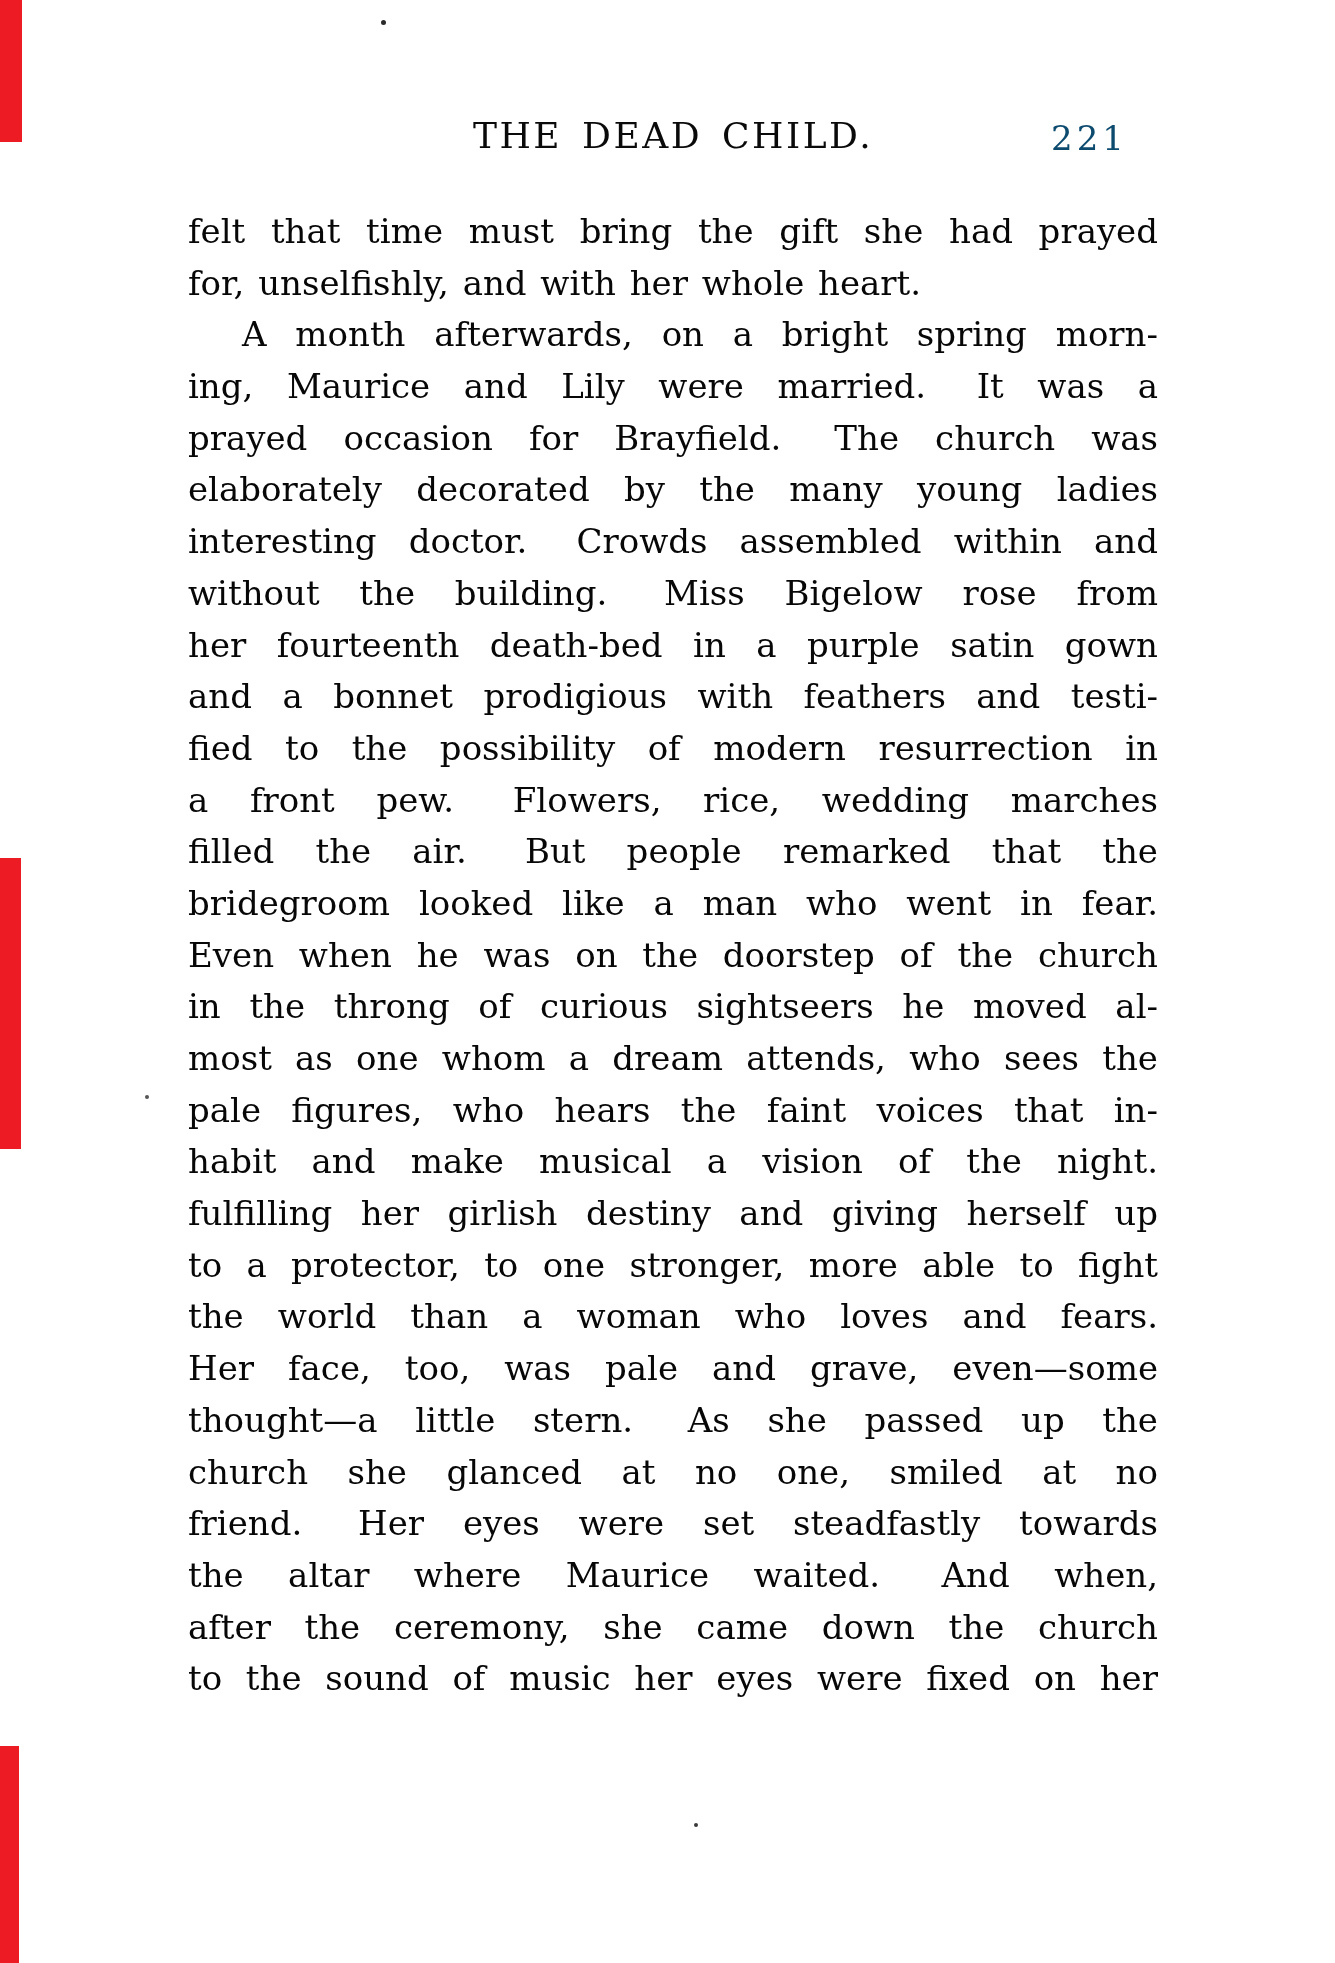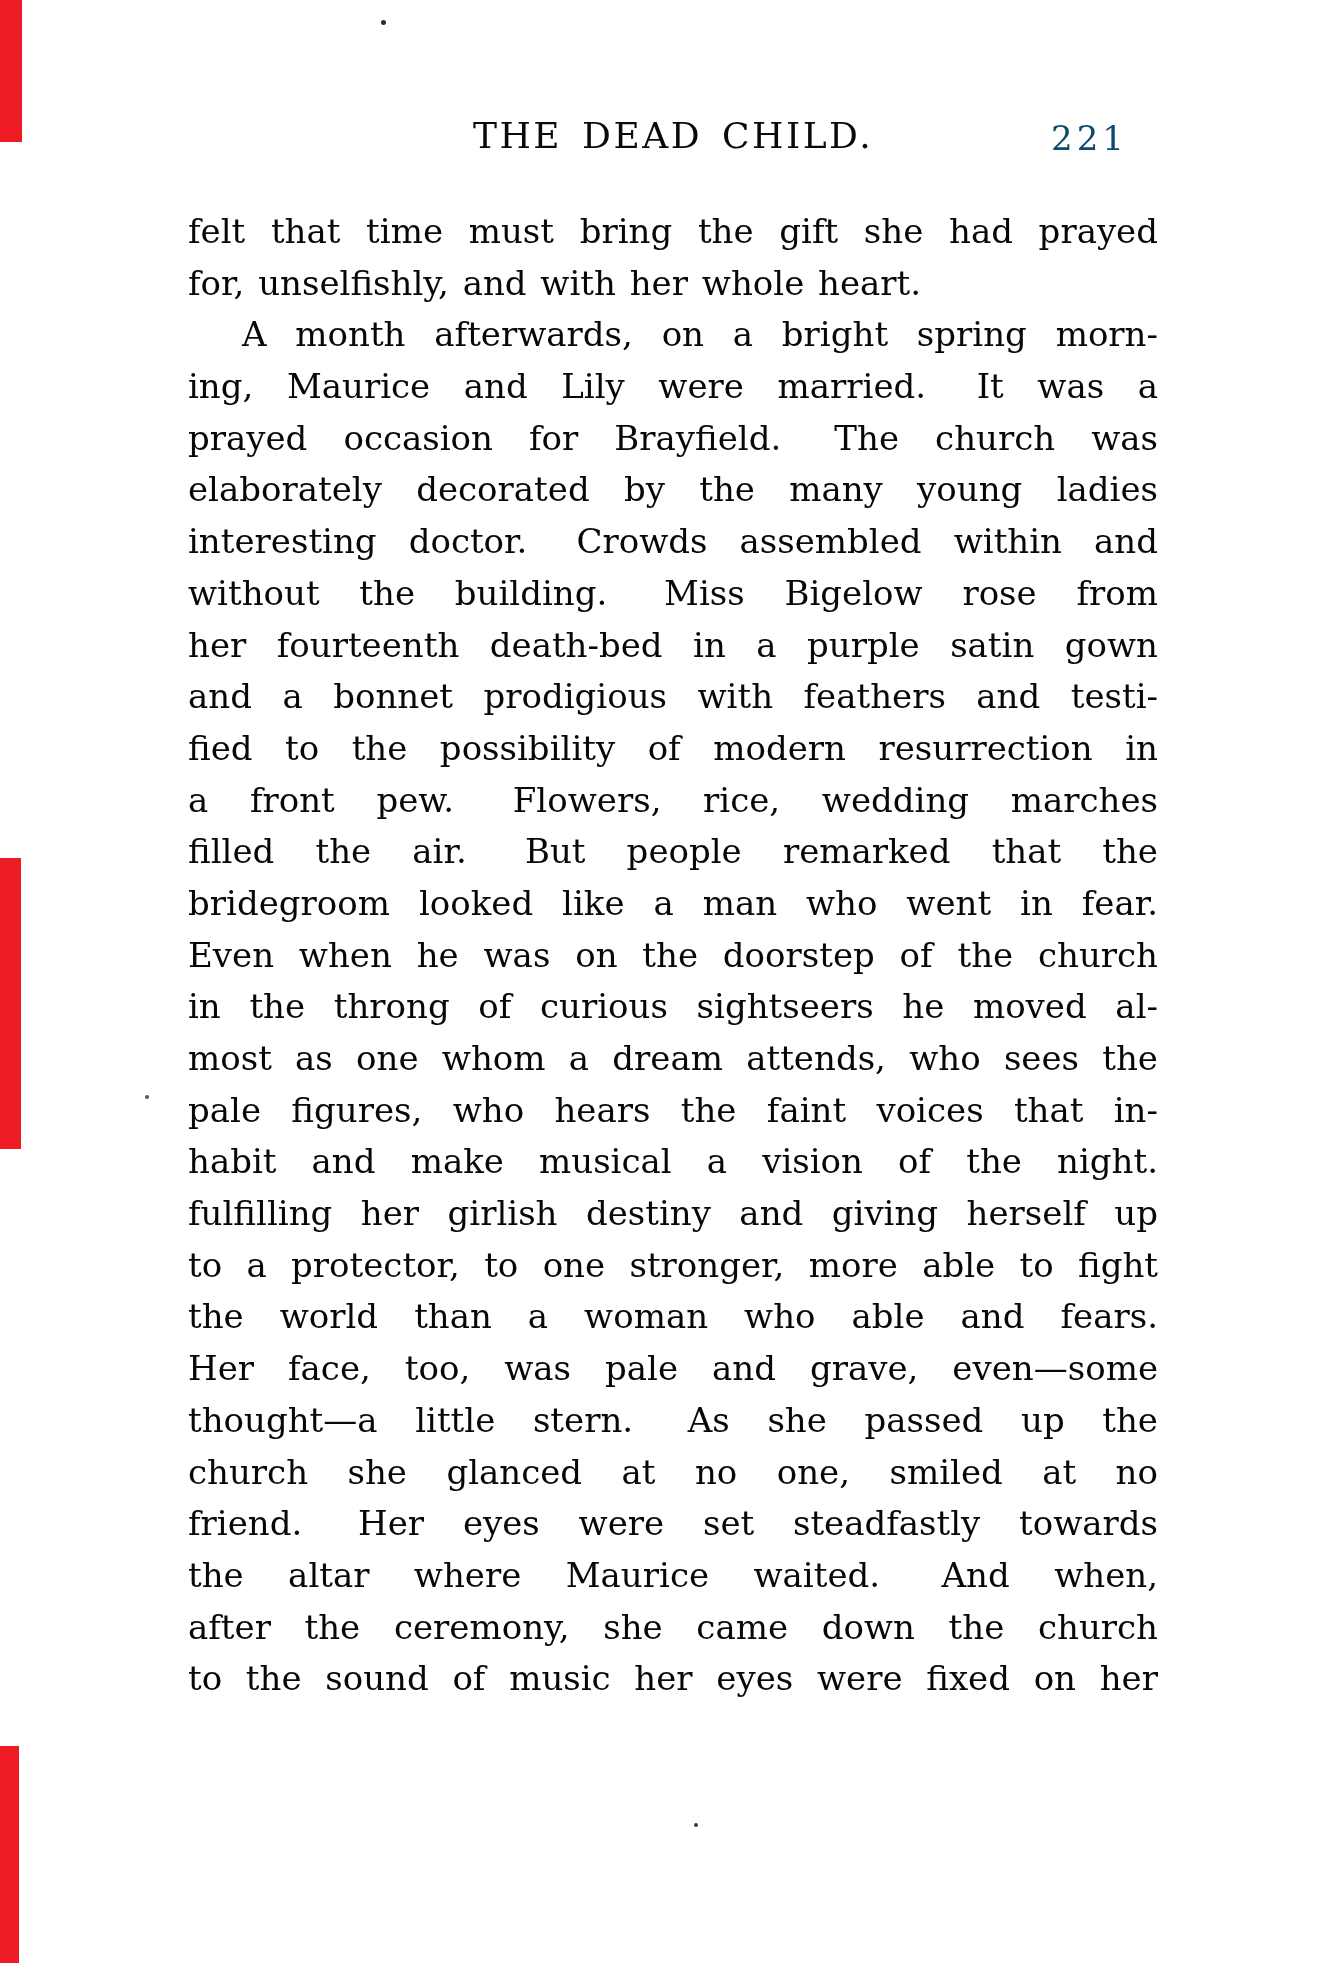--- a/index.html
+++ b/index.html
@@ -109,21 +109,21 @@
       <div class="text-line">a front pew.  Flowers, rice, wedding marches</div>
       <div class="text-line">filled the air.  But people remarked that the</div>
       <div class="text-line">bridegroom looked like a man who went in fear.</div>
       <div class="text-line">Even when he was on the doorstep of the church</div>
       <div class="text-line">in the throng of curious sightseers he moved al-</div>
       <div class="text-line">most as one whom a dream attends, who sees the</div>
       <div class="text-line">pale figures, who hears the faint voices that in-</div>
       <div class="text-line">habit and make musical a vision of the night.</div>
       <div class="text-line">fulfilling her girlish destiny and giving herself up</div>
       <div class="text-line">to a protector, to one stronger, more able to fight</div>
-      <div class="text-line">the world than a woman who able and fears.</div>
+      <div class="text-line">the world than a woman who loves and fears.</div>
       <div class="text-line">Her face, too, was pale and grave, even—some</div>
       <div class="text-line">thought—a little stern.  As she passed up the</div>
       <div class="text-line">church she glanced at no one, smiled at no</div>
       <div class="text-line">friend.  Her eyes were set steadfastly towards</div>
       <div class="text-line">the altar where Maurice waited.  And when,</div>
       <div class="text-line">after the ceremony, she came down the church</div>
       <div class="text-line">to the sound of music her eyes were fixed on her</div>
     </div>
 
   <div class="speck s1"></div>

